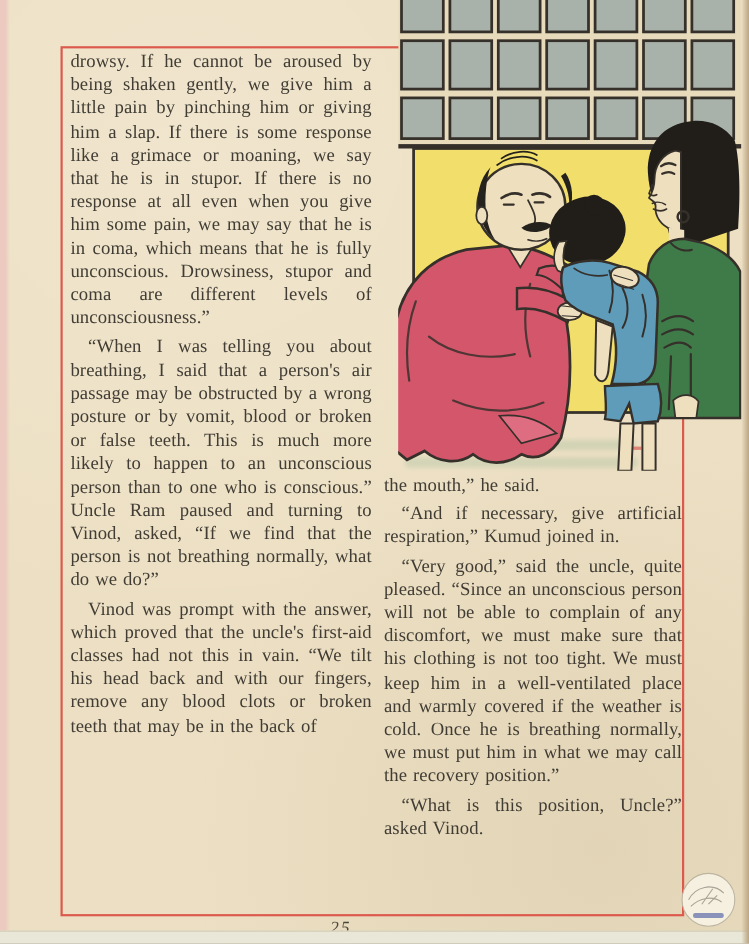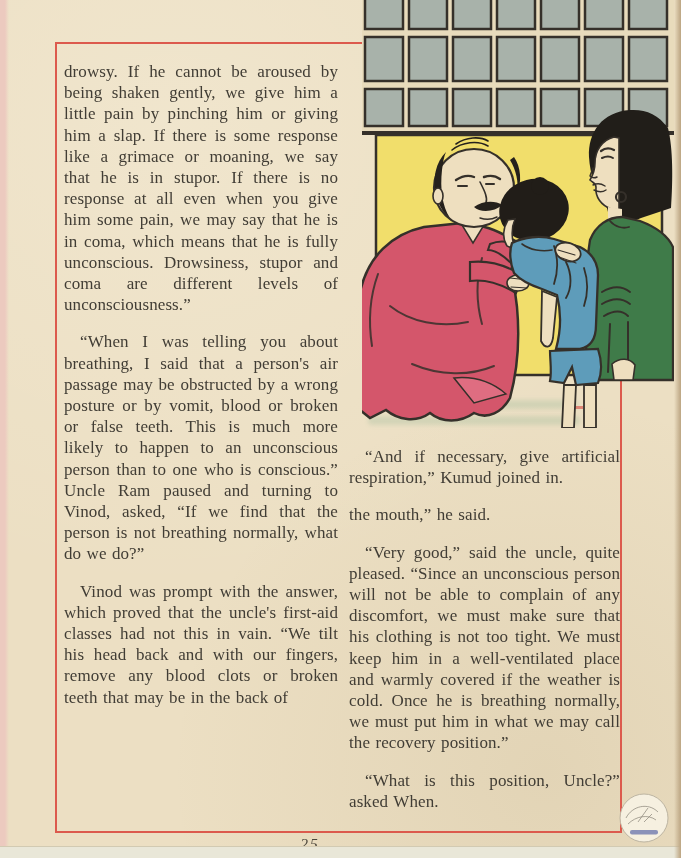--- a/index.html
+++ b/index.html
@@ -27,21 +27,21 @@
     background: linear-gradient(270deg, #bfa987 10%, rgba(191,169,135,0));
   }
   .frame {
     position: absolute; left: 55px; top: 42px; width: 567px; height: 791px;
     border: 2px solid #dc5a4d; z-index: 1;
   }
   .col { position: absolute; z-index: 2; overflow: hidden; }
   .col-left  { left: 64px;  top: 45px;  width: 274px; height: 786px; }
   .col-right { left: 349px; top: 430px; width: 271px; height: 402px; }
   .para {
-    margin: 16px 0 5px 0;
+    margin: 0 0 5px 0;
     font-size: 17px; line-height: 21.2px;
     text-align: justify; text-indent: 16px;
     color: #413d35; word-spacing: 1px; letter-spacing: 0.1px;
   }
   .para.cont { text-indent: 0; }
   .page-number {
     position: absolute; left: 288px; top: 835px; width: 44px; z-index: 2;
     text-align: center; font-size: 15.5px; font-style: italic;
     letter-spacing: 2px; color: #4c473c;
   }
@@ -67,24 +67,24 @@
 
   <div class="frame"></div>
 
   <div class="col col-left">
     <p class="para cont">drowsy. If he cannot be aroused by being shaken gently, we give him a little pain by pinching him or giving him a slap. If there is some response like a grimace or moaning, we say that he is in stupor. If there is no response at all even when you give him some pain, we may say that he is in coma, which means that he is fully unconscious. Drowsiness, stupor and coma are different levels of unconsciousness.”</p>
     <p class="para">“When I was telling you about breathing, I said that a person's air passage may be obstructed by a wrong posture or by vomit, blood or broken or false teeth. This is much more likely to happen to an unconscious person than to one who is conscious.” Uncle Ram paused and turning to Vinod, asked, “If we find that the person is not breathing normally, what do we do?”</p>
     <p class="para">Vinod was prompt with the answer, which proved that the uncle's first-aid classes had not this in vain. “We tilt his head back and with our fingers, remove any blood clots or broken teeth that may be in the back of</p>
   </div>
 
   <div class="col col-right">
+    <p class="para cont">the mouth,” he said.</p>
     <p class="para">“And if necessary, give artificial respiration,” Kumud joined in.</p>
-    <p class="para cont">the mouth,” he said.</p>
     <p class="para">“Very good,” said the uncle, quite pleased. “Since an unconscious person will not be able to complain of any discomfort, we must make sure that his clothing is not too tight. We must keep him in a well-ventilated place and warmly covered if the weather is cold. Once he is breathing normally, we must put him in what we may call the recovery position.”</p>
-    <p class="para">“What is this position, Uncle?” asked When.</p>
+    <p class="para">“What is this position, Uncle?” asked Vinod.</p>
   </div>
 
   <div class="bleed bleed-1"></div>
   <div class="bleed bleed-2"></div>
   <div class="red-mark"></div>
 
   <div class="illustration">
     <svg width="312" height="428" viewBox="0 0 312 428" xmlns="http://www.w3.org/2000/svg">
 
       <g>

